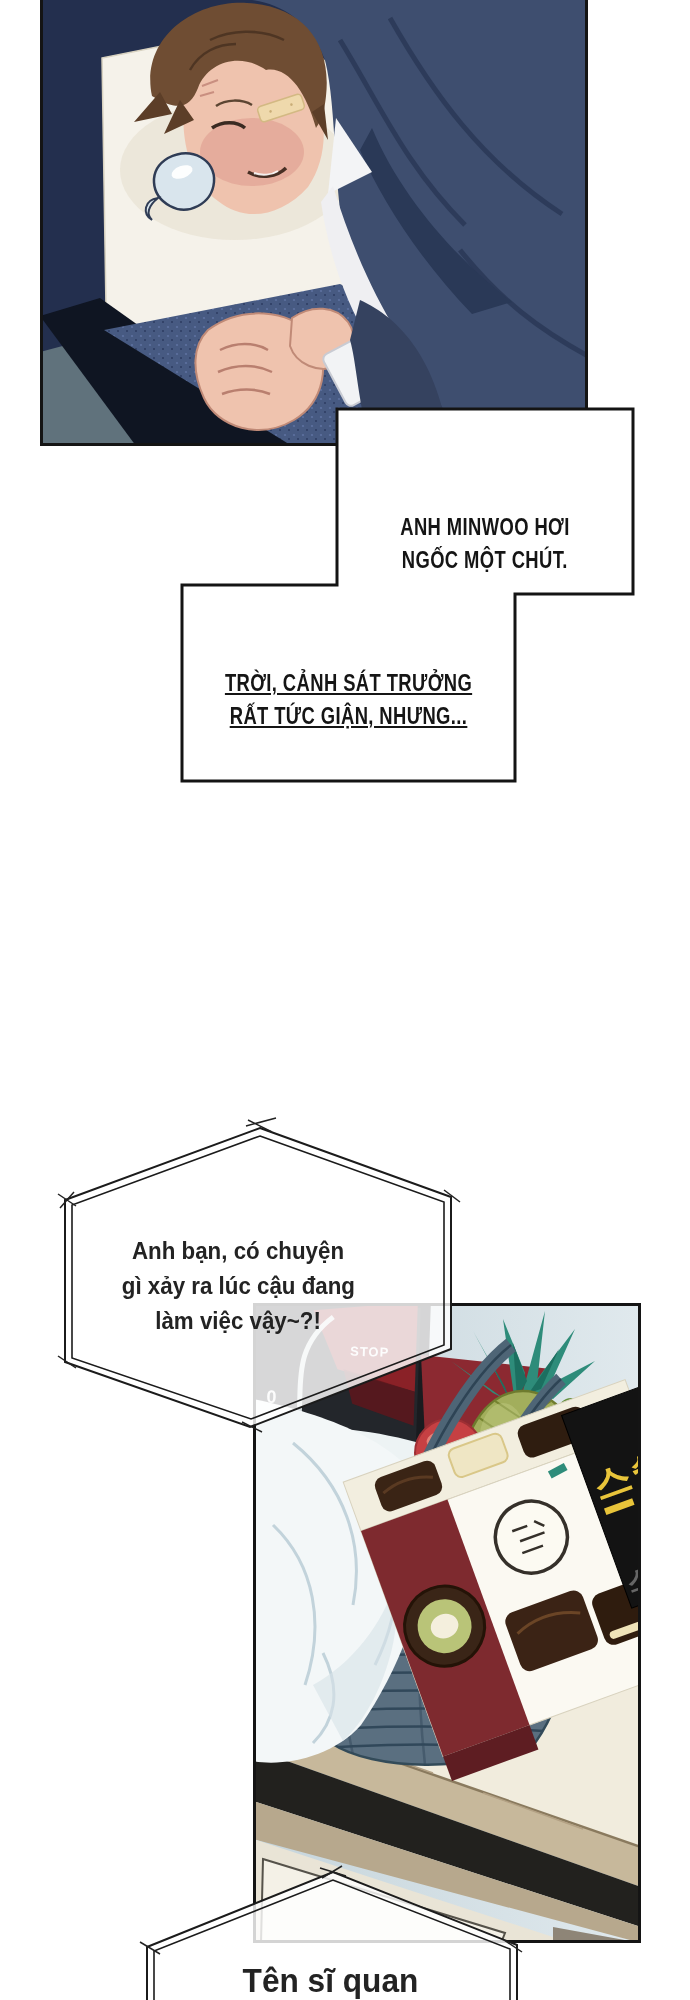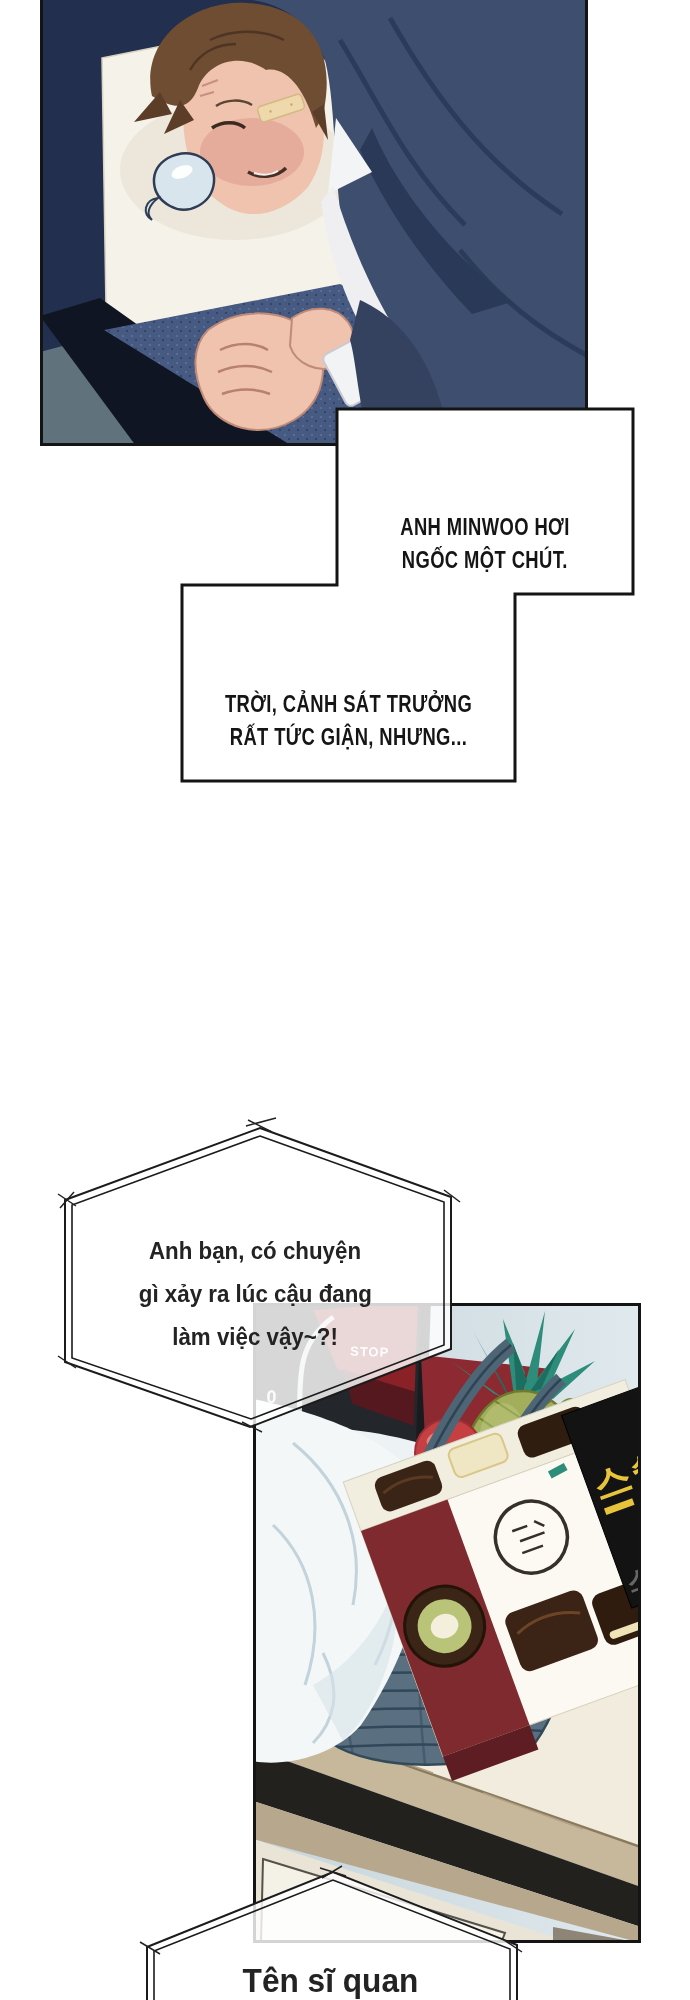--- a/index.html
+++ b/index.html
@@ -229,37 +229,37 @@
     </svg>
   </div>
 
   <svg class="overlay-svg" style="left:177px;top:404px;" width="462" height="382" viewBox="0 0 462 382">
     <path d="M160,5 H456 V190 H338 V377 H5 V181 H160 Z" fill="#FFFFFF" stroke="#141414" stroke-width="3"></path>
   </svg>
   <div class="caption-text" style="left:337px;top:409px;width:296px;height:185px;margin-top:42px;">
     <span class="squeeze">ANH MINWOO HƠI</span>
     <span class="squeeze">NGỐC MỘT CHÚT.</span>
   </div>
-  <div class="caption-text" style="left:182px;top:623px;width:333px;height:196px;">
+  <div class="caption-text" style="left:182px;top:602px;width:333px;height:196px;text-decoration:underline;">
     <span class="squeeze">TRỜI, CẢNH SÁT TRƯỞNG</span>
     <span class="squeeze">RẤT TỨC GIẬN, NHƯNG...</span>
   </div>
 
   <svg class="overlay-svg" style="left:40px;top:1110px;" width="430" height="330" viewBox="0 0 430 330">
     <polygon points="220,18 411,87 411,239 210,317 25,252 25,90" fill="rgba(255,255,255,.82)" stroke="#1B1B1B" stroke-width="2"></polygon>
     <polygon points="220,26 404,92 404,235 211,309 32,248 32,95" fill="none" stroke="#1B1B1B" stroke-width="1.6"></polygon>
     <g stroke="#222222" stroke-width="1.5">
       <path d="M206,16 L236,8 M232,22 L208,10"></path>
       <path d="M18,84 L36,96 M20,98 L34,82"></path>
       <path d="M404,80 L420,92"></path>
       <path d="M18,246 L36,258"></path>
       <path d="M202,312 L222,322"></path>
     </g>
   </svg>
-  <div class="bubble-text" id="bubble1-text" style="left:75px;top:1233px;width:360px;gap:8px;">
+  <div class="bubble-text" id="bubble1-text" style="left:58px;top:1233px;width:360px;">
     <span class="squeeze">Anh bạn, có chuyện</span>
     <span class="squeeze">gì xảy ra lúc cậu đang</span>
     <span class="squeeze">làm việc vậy~?!</span>
   </div>
 
   <svg class="overlay-svg" style="left:130px;top:1860px;" width="400" height="140" viewBox="0 0 400 140">
     <polygon points="17,140 17,87 203,12 387,85 387,140" fill="rgba(255,255,255,.82)" stroke="none"></polygon>
     <path d="M17,140 L17,87 L203,12 L387,85 L387,140" fill="none" stroke="#1B1B1B" stroke-width="2"></path>
     <path d="M24,140 L24,91 L203,20 L380,89 L380,140" fill="none" stroke="#1B1B1B" stroke-width="1.6"></path>
     <g stroke="#222222" stroke-width="1.5">

